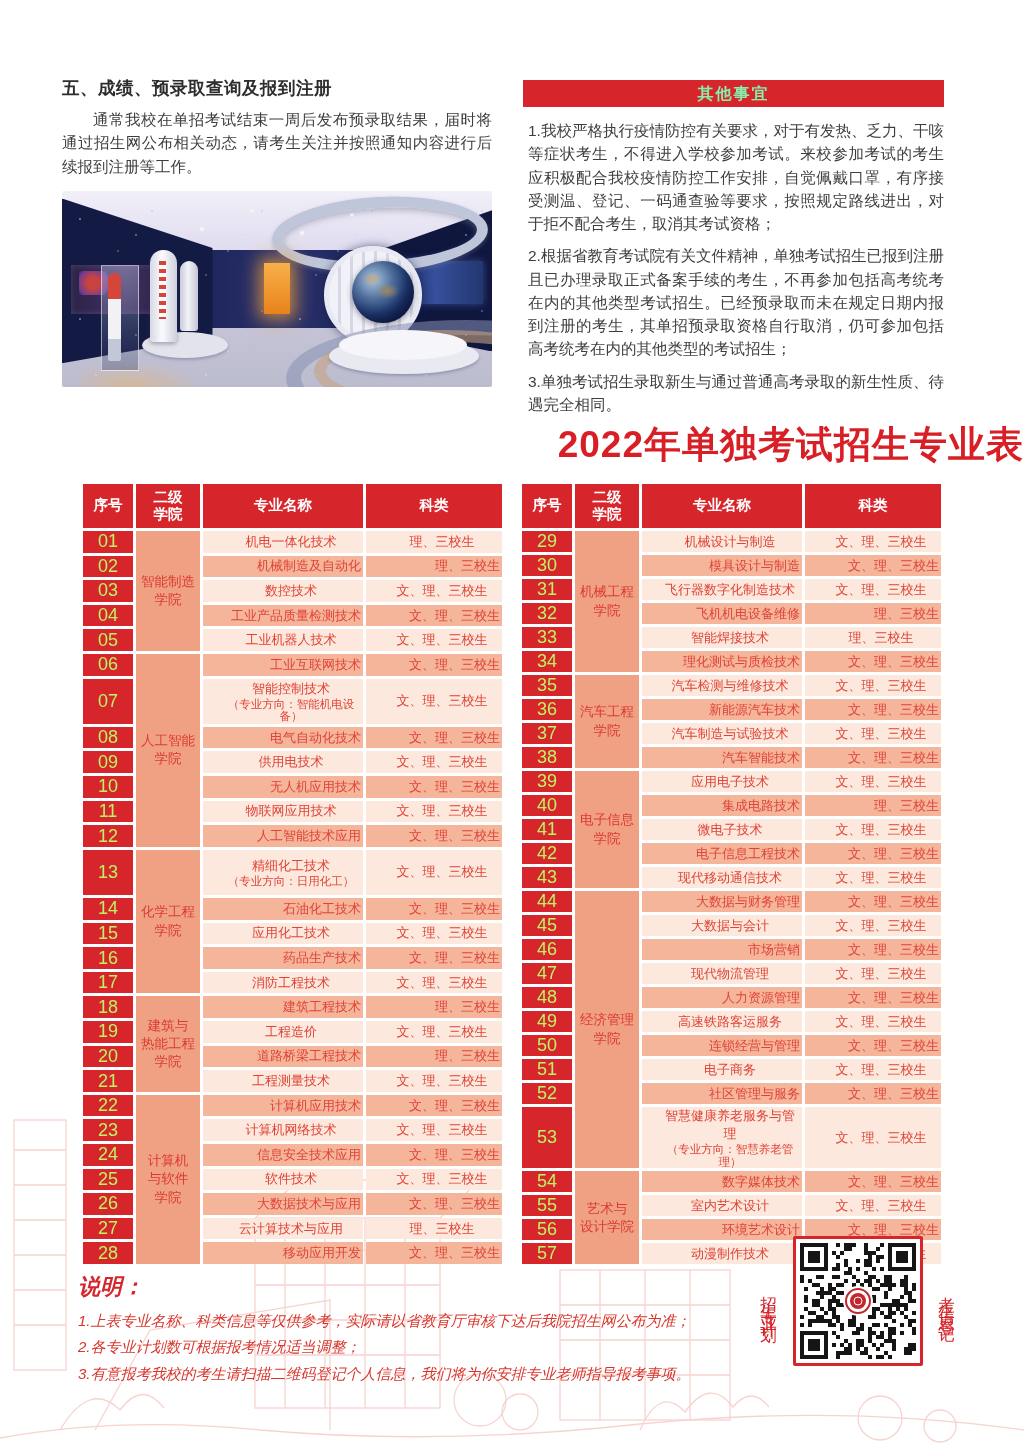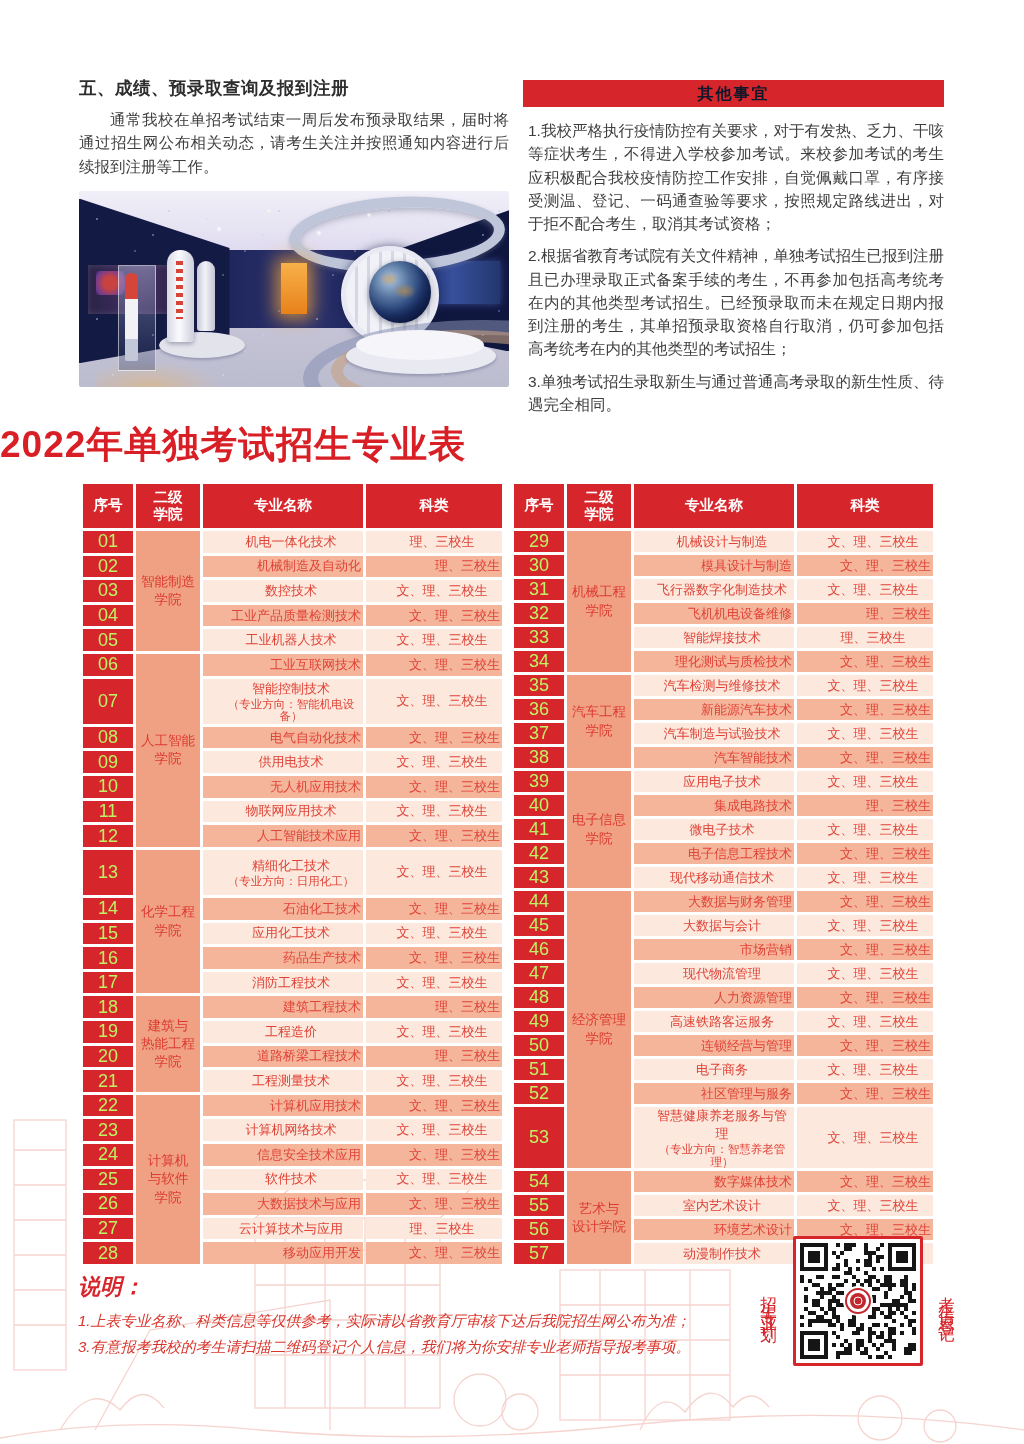--- a/index.html
+++ b/index.html
@@ -2,21 +2,21 @@
 <html><head>
 <meta charset="utf-8">
 <style>
   html,body{margin:0;padding:0;background:#9a9a9a;}
   .page{position:relative;width:1024px;height:1444px;margin:0 auto;background:#ffffff;
         overflow:hidden;font-family:"Liberation Sans","DejaVu Sans",sans-serif;}
   .page>*{position:absolute;z-index:1;}
   .watermark{left:0;top:1100px;width:1024px;height:344px;z-index:0;}
 
   
-  .col-left{left:79px;top:76px;width:430px;}
+  .col-left{left:62px;top:76px;width:430px;}
   .sec-title{margin:0 0 8px 0;font-size:17.5px;font-weight:bold;color:#2d2d2d;letter-spacing:.5px;}
   .sec-body{margin:0;font-size:15.5px;line-height:1.5;color:#3e3e3e;text-align:justify;text-indent:2em;}
 
   
   .photo{position:relative;margin-top:13px;width:430px;height:196px;overflow:hidden;border-radius:2px;
          background:linear-gradient(180deg,#f1eff8 0%,#e0dcf0 30%,#cfccdf 36%,#bcbccf 100%);}
   .photo div{position:absolute;}
   .ph-wall{left:0;right:0;top:30%;height:40%;
       background:linear-gradient(90deg,#0e1336,#1d2458 32%,#2a3270 52%,#19204c 78%,#0d1134);}
   .ph-lwall{left:0;top:4%;width:35%;height:84%;
@@ -72,30 +72,30 @@
   .ph-stripe1{left:22.6%;top:36%;width:7px;height:58px;
       background:repeating-linear-gradient(180deg,#d5453a 0 4px,#ffffff 4px 8px);}
   .ph-rocket2{left:27.5%;top:36%;width:18px;height:70px;border-radius:9px 9px 3px 3px;
       background:linear-gradient(90deg,#cacada,#f2f2f8 45%,#c4c4d4);}
   .ph-rbase{left:18.5%;top:72%;width:86px;height:26px;border-radius:50%;background:#e3e3ec;box-shadow:0 2px 3px rgba(90,95,130,.4);}
   .ph-glow{left:4%;bottom:0;width:40%;height:18%;
       background:radial-gradient(60% 100% at 30% 100%,rgba(240,180,90,.45),transparent 70%);}
 
   
   .col-right{left:523px;top:80px;width:421px;}
-  .banner{height:27px;line-height:27px;background:#d6262b;color:#0f172a;text-align:center;
+  .banner{height:27px;line-height:27px;background:#d6262b;color:#86efac;text-align:center;
           font-size:16px;font-weight:bold;letter-spacing:2px;margin-bottom:12px;}
   .oitem{margin:0 0 9px 5px;font-size:15.5px;line-height:1.5;color:#3e3e3e;text-align:justify;}
 
   
-  .big-title{left:0;top:420px;width:1024px;text-align:left;margin:0;
+  .big-title{left:0;top:420px;width:1024px;text-align:right;margin:0;
              font-size:37px;font-weight:bold;color:#d91f26;letter-spacing:1px;}
 
   
-  .tables{left:80px;top:481px;display:flex;gap:6px;}
+  .tables{left:80px;top:481px;display:flex;gap:14px;}
   table{border-collapse:separate;border-spacing:3px;table-layout:fixed;}
   col.c1{width:50px;} col.c2{width:64px;} col.c3{width:160px;} col.c4{width:136px;}
   th{background:#d6262b;color:#fff;font-size:14.5px;font-weight:bold;height:44px;
      white-space:pre-line;line-height:1.2;padding:0;}
   td{font-size:13px;text-align:center;padding:0 2px;color:#e04338;overflow:hidden;}
   tr{height:20px;}
   tr.tall{height:44px;}
   td.num{background:#d6262b;color:#bef264;font-size:18px;}
   td.college{background:#f0a183;white-space:pre-line;font-size:13.5px;line-height:1.35;color:#db3b31;}
   td.light{background:#fce8dc;padding-left:18px;}
@@ -522,20 +522,21 @@
             <td class="major light">动漫制作技术</td>
             <td class="sci light">文、理、三校生</td>
           </tr>
         </tbody>
     </table>
   </div>
 
   <div class="notes">
     <h3 class="notes-title">说明：</h3>
     <p class="note-line">1.上表专业名称、科类信息等仅供参考，实际请以省教育厅审核下达后我院招生网公布为准；</p>
+    <p class="note-line">2.各专业计划数可根据报考情况适当调整；</p>
     <p class="note-line">3.有意报考我校的考生请扫描二维码登记个人信息，我们将为你安排专业老师指导报考事项。</p>
   </div>
 
   <div class="qrwrap">
     <div class="vlabel">招生专业计划</div>
     <div class="qrbox">
       <svg id="qr-svg" width="116" height="116" viewBox="0 0 116 116" xmlns="http://www.w3.org/2000/svg">
           <rect x="36" y="0" width="4" height="4" fill="#151515"></rect>
           <rect x="44" y="0" width="4" height="4" fill="#151515"></rect>
           <rect x="48" y="0" width="4" height="4" fill="#151515"></rect>

